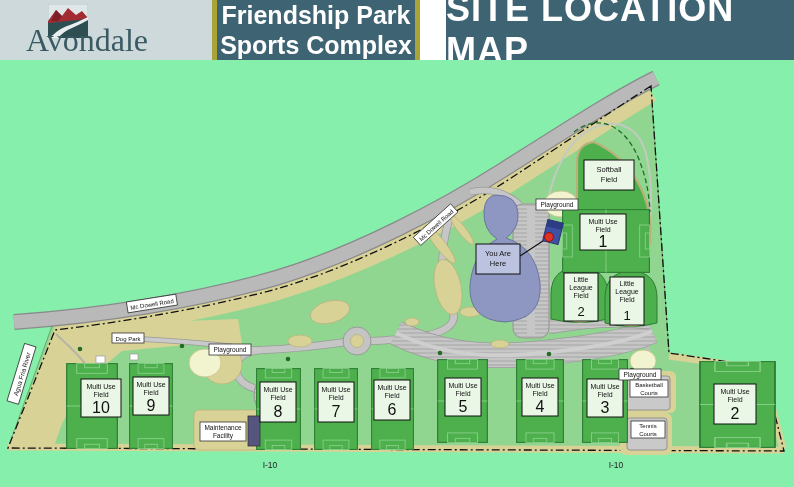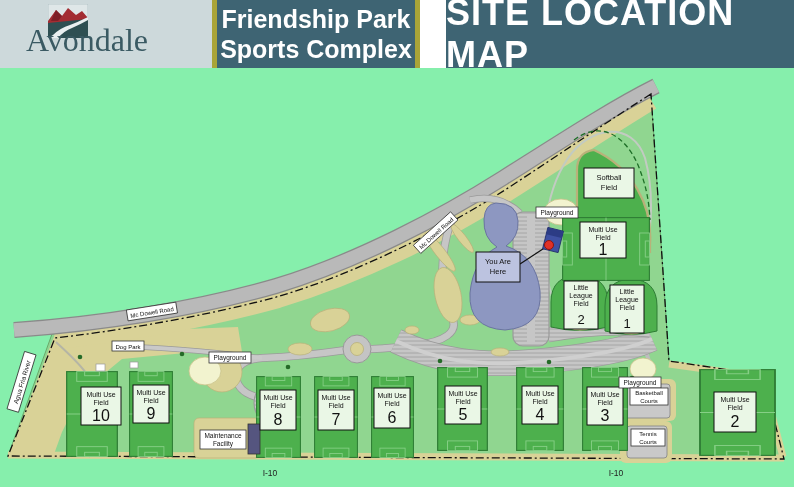--- a/index.html
+++ b/index.html
@@ -1,19 +1,19 @@
 <!DOCTYPE html>
 <html><head>
 <meta charset="utf-8">
 <style>
   html,body{margin:0;padding:0;background:#ffffff;}
   .page{width:794px;height:487px;overflow:hidden;position:relative;background:#fff;
         font-family:"Liberation Sans",sans-serif;}
   
-  header{display:flex;height:68px;width:794px;}
+  header{display:flex;height:60px;width:794px;}
   .logo-panel{width:212px;background:#cdd9db;position:relative;flex:0 0 auto;}
   .logo-img{position:absolute;left:48px;top:4px;}
   .logo-text{position:absolute;left:26px;top:22px;
              font-family:"Liberation Serif",serif;font-size:32px;color:#3a5a63;}
   .hdr-divider{width:5px;background:#a9a438;flex:0 0 auto;}
   .park-name{width:198px;background:#3e6473;color:#fff;display:flex;flex-direction:column;
              justify-content:center;align-items:center;font-size:25px;font-weight:600;
              line-height:1.2;flex:0 0 auto;}
   .map-title{flex:1;background:#3e6473;color:#fff;display:flex;align-items:center;
              justify-content:center;font-size:36px;font-weight:600;letter-spacing:1px;margin-left:26px;}

